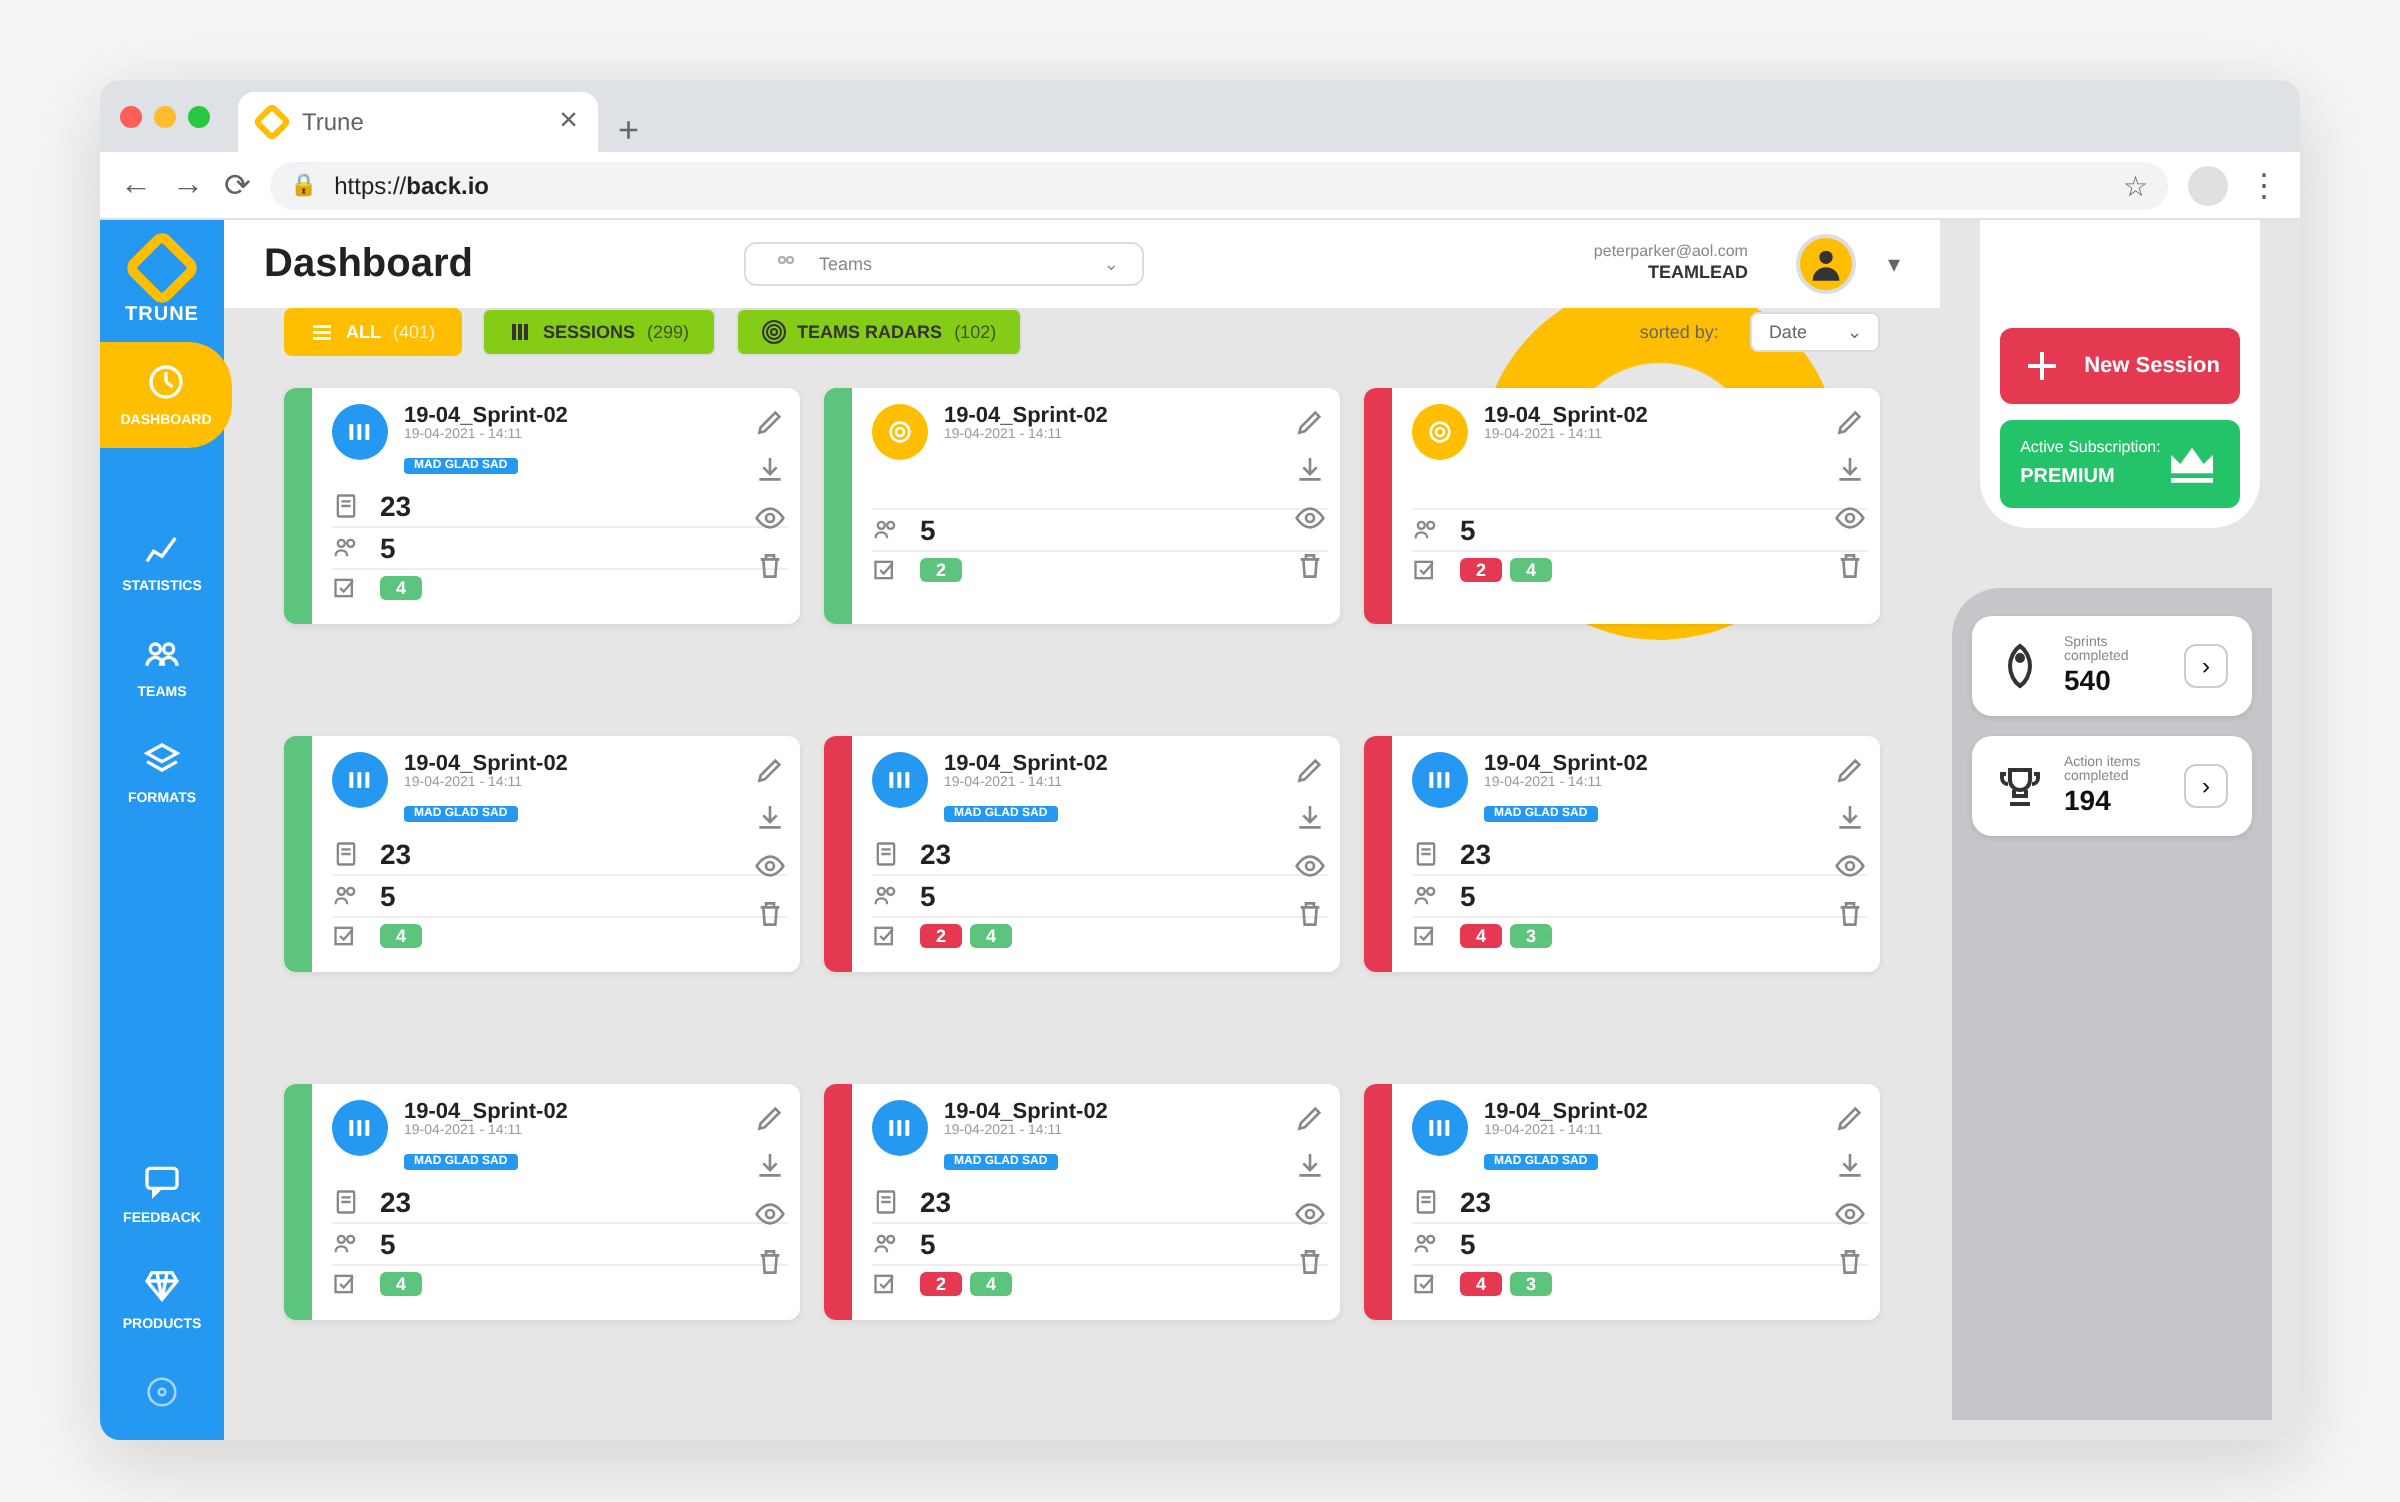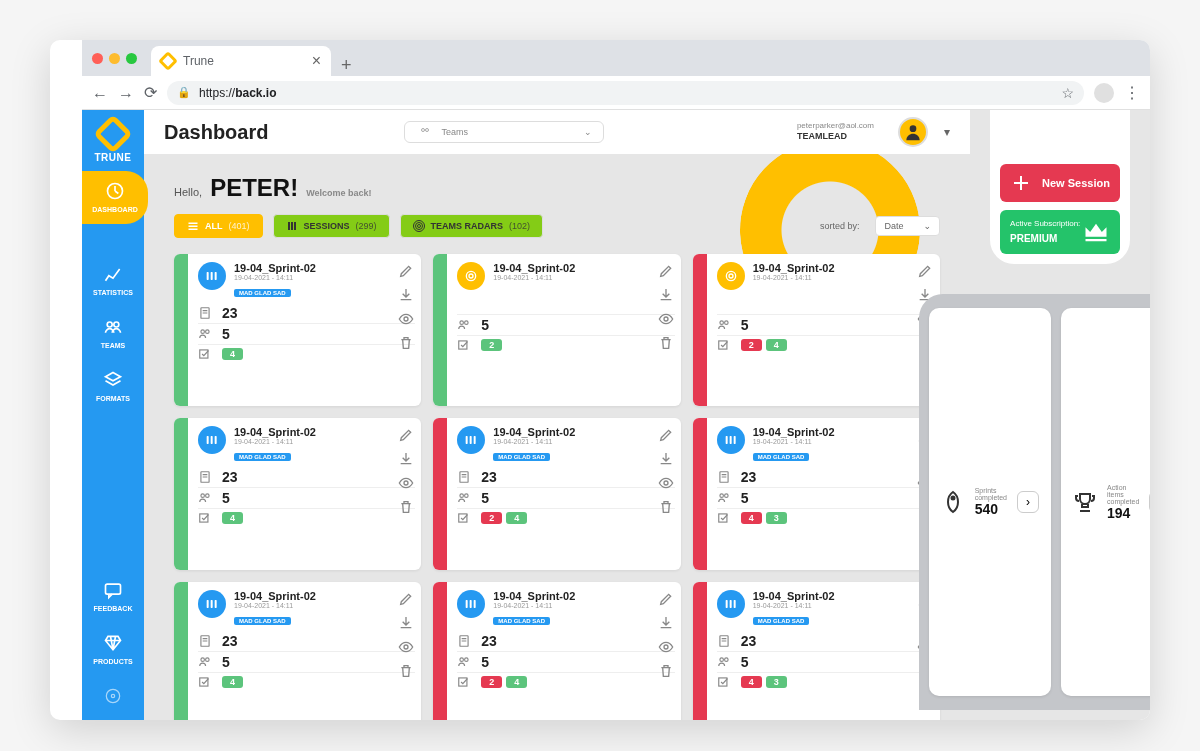--- a/index.html
+++ b/index.html
@@ -1,17 +1,17 @@
 <!DOCTYPE html>
 <html><head>
 <meta charset="utf-8">
 <style>
 * { margin: 0; padding: 0; box-sizing: border-box; font-family: -apple-system, BlinkMacSystemFont, "Segoe UI", Arial, sans-serif; }
 body { background: #f5f5f5; display: flex; justify-content: center; align-items: center; min-height: 100vh; padding: 40px; }
-.window { width: 1100px; background: #fff; border-radius: 10px; box-shadow: 0 10px 40px rgba(0,0,0,0.15); overflow: hidden; padding-left: 32px; }
+.window { width: 1100px; background: #fff; border-radius: 10px; box-shadow: 0 10px 40px rgba(0,0,0,0.15); overflow: hidden; }
 .chrome-top { background: #dee1e6; height: 36px; display: flex; align-items: center; padding-left: 10px; }
 .dots { display: flex; gap: 6px; margin-right: 14px; }
 .dot { width: 11px; height: 11px; border-radius: 50%; }
 .dot.red { background: #ff5f57; } .dot.amber { background: #febc2e; } .dot.green { background: #28c840; }
 .tab-strip { display: flex; align-items: flex-end; height: 100%; }
 .tab { background: #fff; border-radius: 8px 8px 0 0; height: 30px; min-width: 180px; display: flex; align-items: center; padding: 0 10px; font-size: 12px; color: #5f6368; gap: 8px; }
 .tab .fav { width: 14px; height: 14px; border: 3px solid #ffbf00; transform: rotate(45deg); border-radius: 3px;}
 .tab .x { margin-left: auto; color: #666; font-size: 16px; }
 .new-tab { margin-left: 10px; font-size: 18px; color: #666; }
 .addr-bar { background: #fff; height: 34px; display: flex; align-items: center; padding: 0 10px; gap: 10px; border-bottom: 1px solid #e0e0e0;}
@@ -34,41 +34,41 @@
 .side-item { width: 100%; padding: 10px 0; text-align: center; cursor: pointer; }
 .side-item.active { background: #ffbf00; border-radius: 0 22px 22px 0; width: calc(100% + 4px); margin-right: -4px;}
 .side-ico { display: block; margin: 0 auto 4px; width: 20px; height: 20px; }
 .side-label { font-size: 7px; }
 
 .main-col { flex: 1; display: flex; flex-direction: column; position: relative; z-index: 1;}
 .topbar { background: #fff; height: 44px; display: flex; align-items: center; padding: 0 20px; gap: 16px;}
 .page-title { font-size: 20px; font-weight: 700; color: #222; }
 .team-select { margin-left: 120px; display: flex; align-items: center; gap: 8px; border: 1px solid #ddd; border-radius: 6px; padding: 4px 12px; width: 200px; font-size: 9px; color: #888;}
 .team-select .chev { margin-left: auto; color: #888;}
-.user-stack { margin-left: auto; text-align: left; font-size: 8px; color: #888; line-height: 1.3;}
+.user-stack { margin-left: auto; text-align: right; font-size: 8px; color: #888; line-height: 1.3;}
 .user-stack .role { font-weight: 700; color: #333; font-size: 9px;}
 .avatar { width: 30px; height: 30px; border-radius: 50%; background: #ffbf00; border: 2px solid #ddd; margin-left: 8px; display:flex; align-items:center; justify-content:center;}
 .chev-down { color: #666; font-size: 12px;}
 
 .greeting { padding: 20px 30px 12px; display: flex; align-items: baseline; gap: 8px;}
 .greeting .hello { font-size: 11px; color: #555;}
 .greeting .name { font-size: 24px; font-weight: 800; color: #111;}
 .greeting .wb { font-size: 9px; color: #888; font-weight: 600;}
 
 .filters { padding: 0 30px; display: flex; align-items: center; gap: 10px; position: relative;}
 .pill { display: flex; align-items: center; gap: 6px; background: #84cc16; border: 1px solid #ddd; border-radius: 4px; padding: 5px 12px; font-size: 9px; font-weight: 700; color: #333; cursor: pointer;}
 .pill.active { background: #ffbf00; border-color: #ffbf00; color: #fff;}
 .pill .count { font-weight: 400; opacity: 0.8;}
 .pill .ico { display: inline-block; width: 12px; height: 12px;}
 .sort-wrap { margin-left: auto; display: flex; align-items: center; gap: 16px; font-size: 9px; color: #666;}
 .sort-box { background: #fff; border: 1px solid #ddd; border-radius: 4px; padding: 4px 8px; display: flex; align-items: center; gap: 20px;}
 
 .grid { padding: 16px 30px; display: grid; grid-template-columns: repeat(3, 1fr); gap: 12px; overflow-y: auto; flex: 1;}
 
-.card { background: #fff; border-radius: 6px; display: flex; overflow: hidden; box-shadow: 0 1px 3px rgba(0,0,0,0.08); height: 152px;}
+.card { background: #fff; border-radius: 6px; display: flex; overflow: hidden; box-shadow: 0 1px 3px rgba(0,0,0,0.08); height: 118px;}
 .stripe { width: 14px; flex-shrink: 0;}
 .stripe.green { background: #5cc47c;} .stripe.red { background: #e53951;}
 .card-body { flex: 1; padding: 8px 6px 6px 10px; position: relative;}
 .card-head { display: flex; align-items: flex-start; gap: 8px;}
 .type-circle { width: 28px; height: 28px; border-radius: 50%; display: flex; align-items: center; justify-content: center; flex-shrink: 0;}
 .type-circle.blue { background: #2599f1;}
 .type-circle.gold { background: #ffbf00;}
 .card-titles { flex: 1;}
 .card-title { font-size: 11px; font-weight: 700; color: #222;}
 .card-date { font-size: 7px; color: #999;}
@@ -99,21 +99,21 @@
 .plus-circle::after { width: 2px; height: 14px; top: 4px; left: 10px;}
 
 .stat-card { background: #fff; border-radius: 10px; padding: 10px 12px; display: flex; align-items: center; gap: 10px; box-shadow: 0 1px 3px rgba(0,0,0,0.1);}
 .stat-ico { width: 24px; height: 24px; color: #333;}
 .stat-txt { flex: 1;}
 .stat-lbl { font-size: 7px; color: #888;}
 .stat-val { font-size: 14px; font-weight: 800; color: #111;}
 .stat-arrow { width: 22px; height: 22px; border: 1px solid #ccc; border-radius: 6px; display: flex; align-items: center; justify-content: center; font-size: 12px;}
 
 .side-spacer { flex: 1;}
-.gray-fill { background: #c4c6ca; border-radius: 24px 0 0 0; flex: 1; margin-top: 20px; padding: 14px 10px; display: flex; flex-direction: row; gap: 10px;}
+.gray-fill { background: #c4c6ca; border-radius: 24px 0 0 0; flex: 1; margin-top: 20px; padding: 14px 10px; display: flex; flex-direction: column; gap: 10px;}
 
 svg { display: block; }
 </style>
 </head>
 <body>
 
 <div class="window">
 
   <div class="chrome-top">
     <div class="dots">
@@ -220,25 +220,20 @@
         </div>
         <div class="avatar">
           <svg width="20" height="20" viewBox="0 0 24 24">
               <circle cx="12" cy="8" r="4" fill="#333"></circle>
               <path d="M4 22c0-5 4-8 8-8s8 3 8 8" fill="#333"></path>
             </svg>
         </div>
         <span class="chev-down">▾</span>
       </div>
 
-      <div class="greeting">
-        <span class="hello">Hello,</span>
-        <span class="name">PETER!</span>
-        <span class="wb">Welcome back!</span>
-      </div>
 
       <div class="filters">
         <div class="pill active">
           <svg class="ico" viewBox="0 0 24 24" fill="#fff">
               <rect x="3" y="5" width="18" height="3"></rect>
               <rect x="3" y="11" width="18" height="3"></rect>
               <rect x="3" y="17" width="18" height="3"></rect>
             </svg>
           <span>ALL</span>
           <span class="count">(401)</span>

